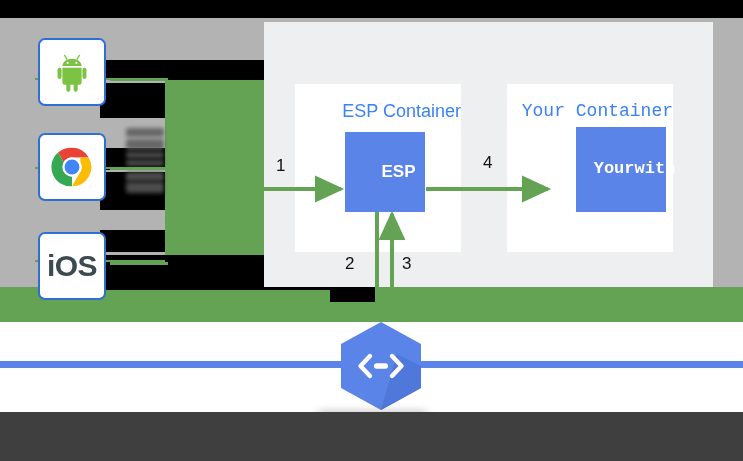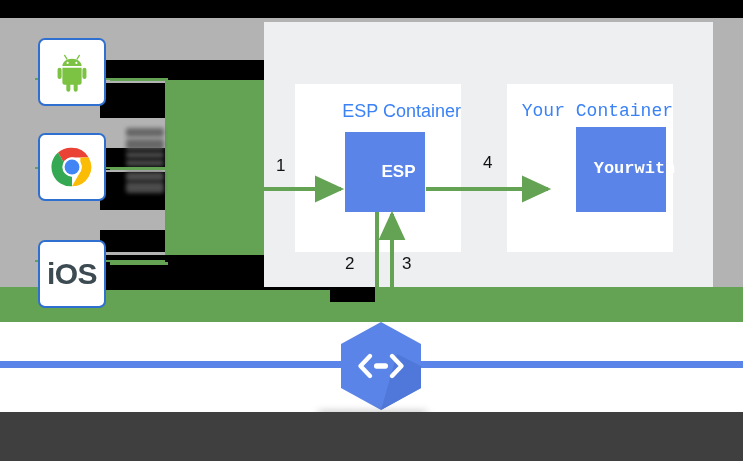--- a/index.html
+++ b/index.html
@@ -49,21 +49,21 @@
     background: #ffffff;
     border: 2px solid #2f6fd0;
     border-radius: 7px;
     display: flex;
     align-items: center;
     justify-content: center;
     z-index: 22;
   }
   .app-icon.android { left: 38px; top: 38px; }
   .app-icon.chrome  { left: 38px; top: 133px; }
-  .app-icon.ios     { left: 38px; top: 240px; }
+  .app-icon.ios     { left: 38px; top: 232px; }
 
   .ios-text {
     font-size: 30px;
     font-weight: bold;
     color: #3c4a52;
     letter-spacing: -0.5px;
   }
 
   
   .icon-stub {

